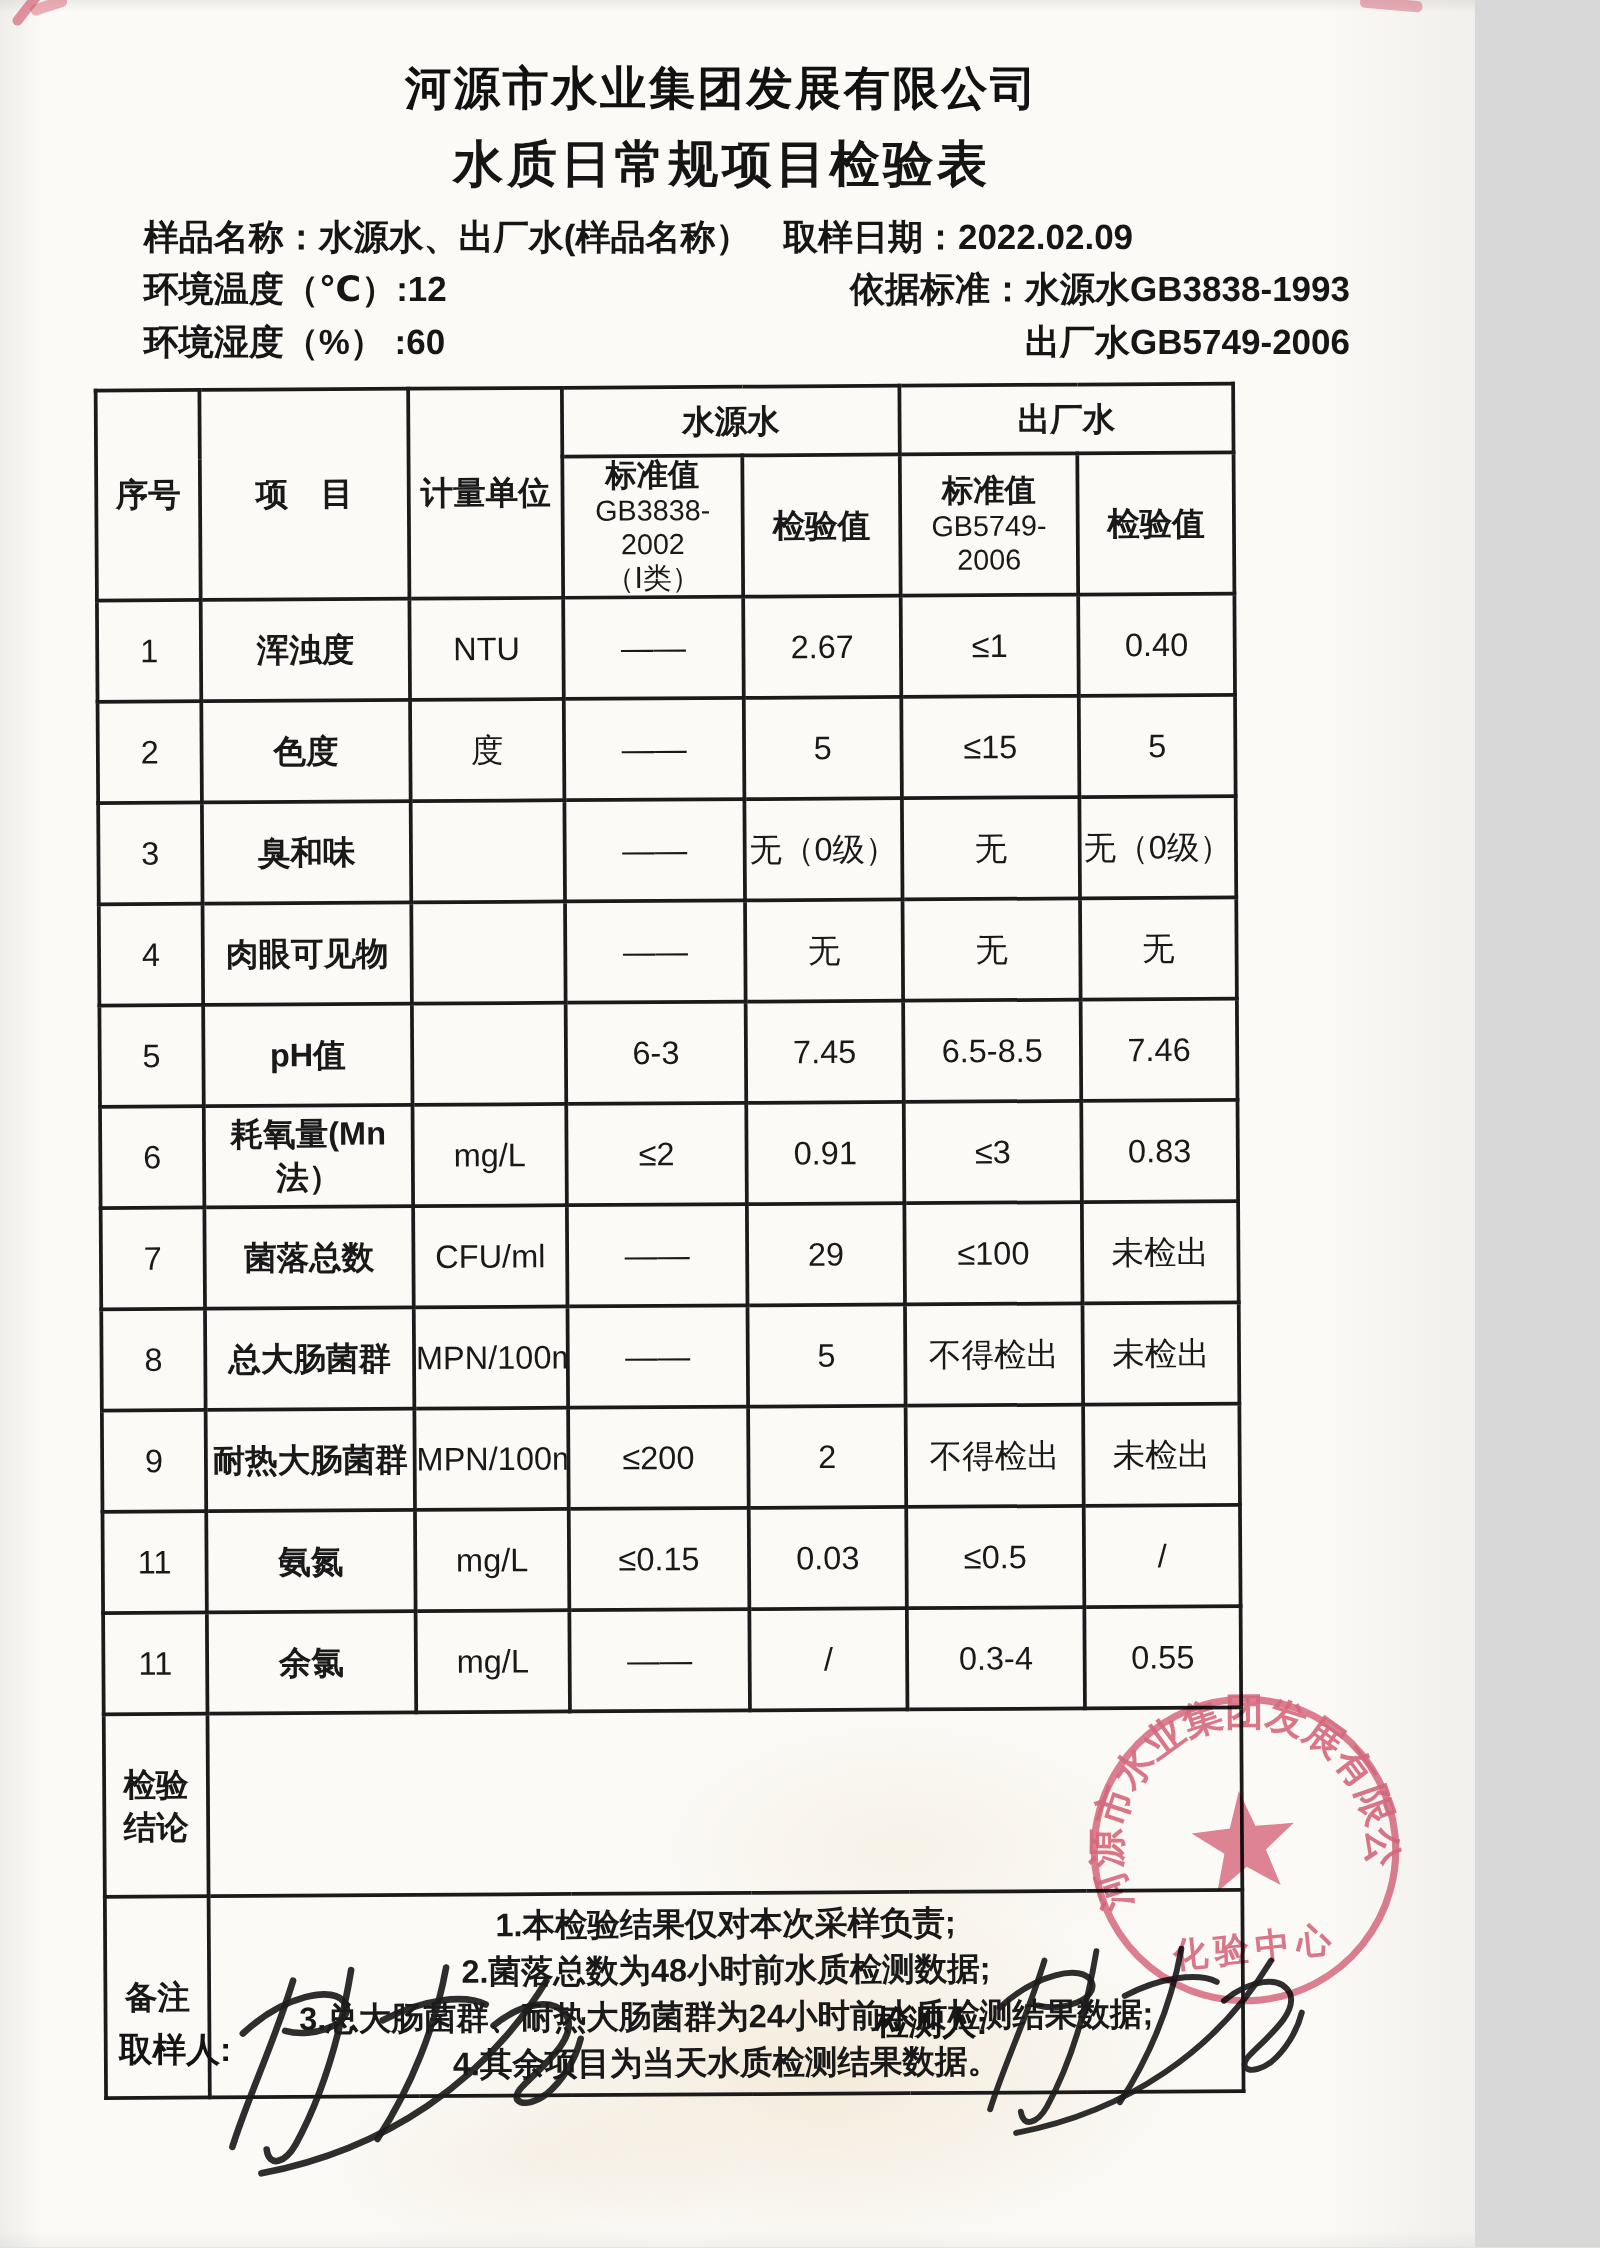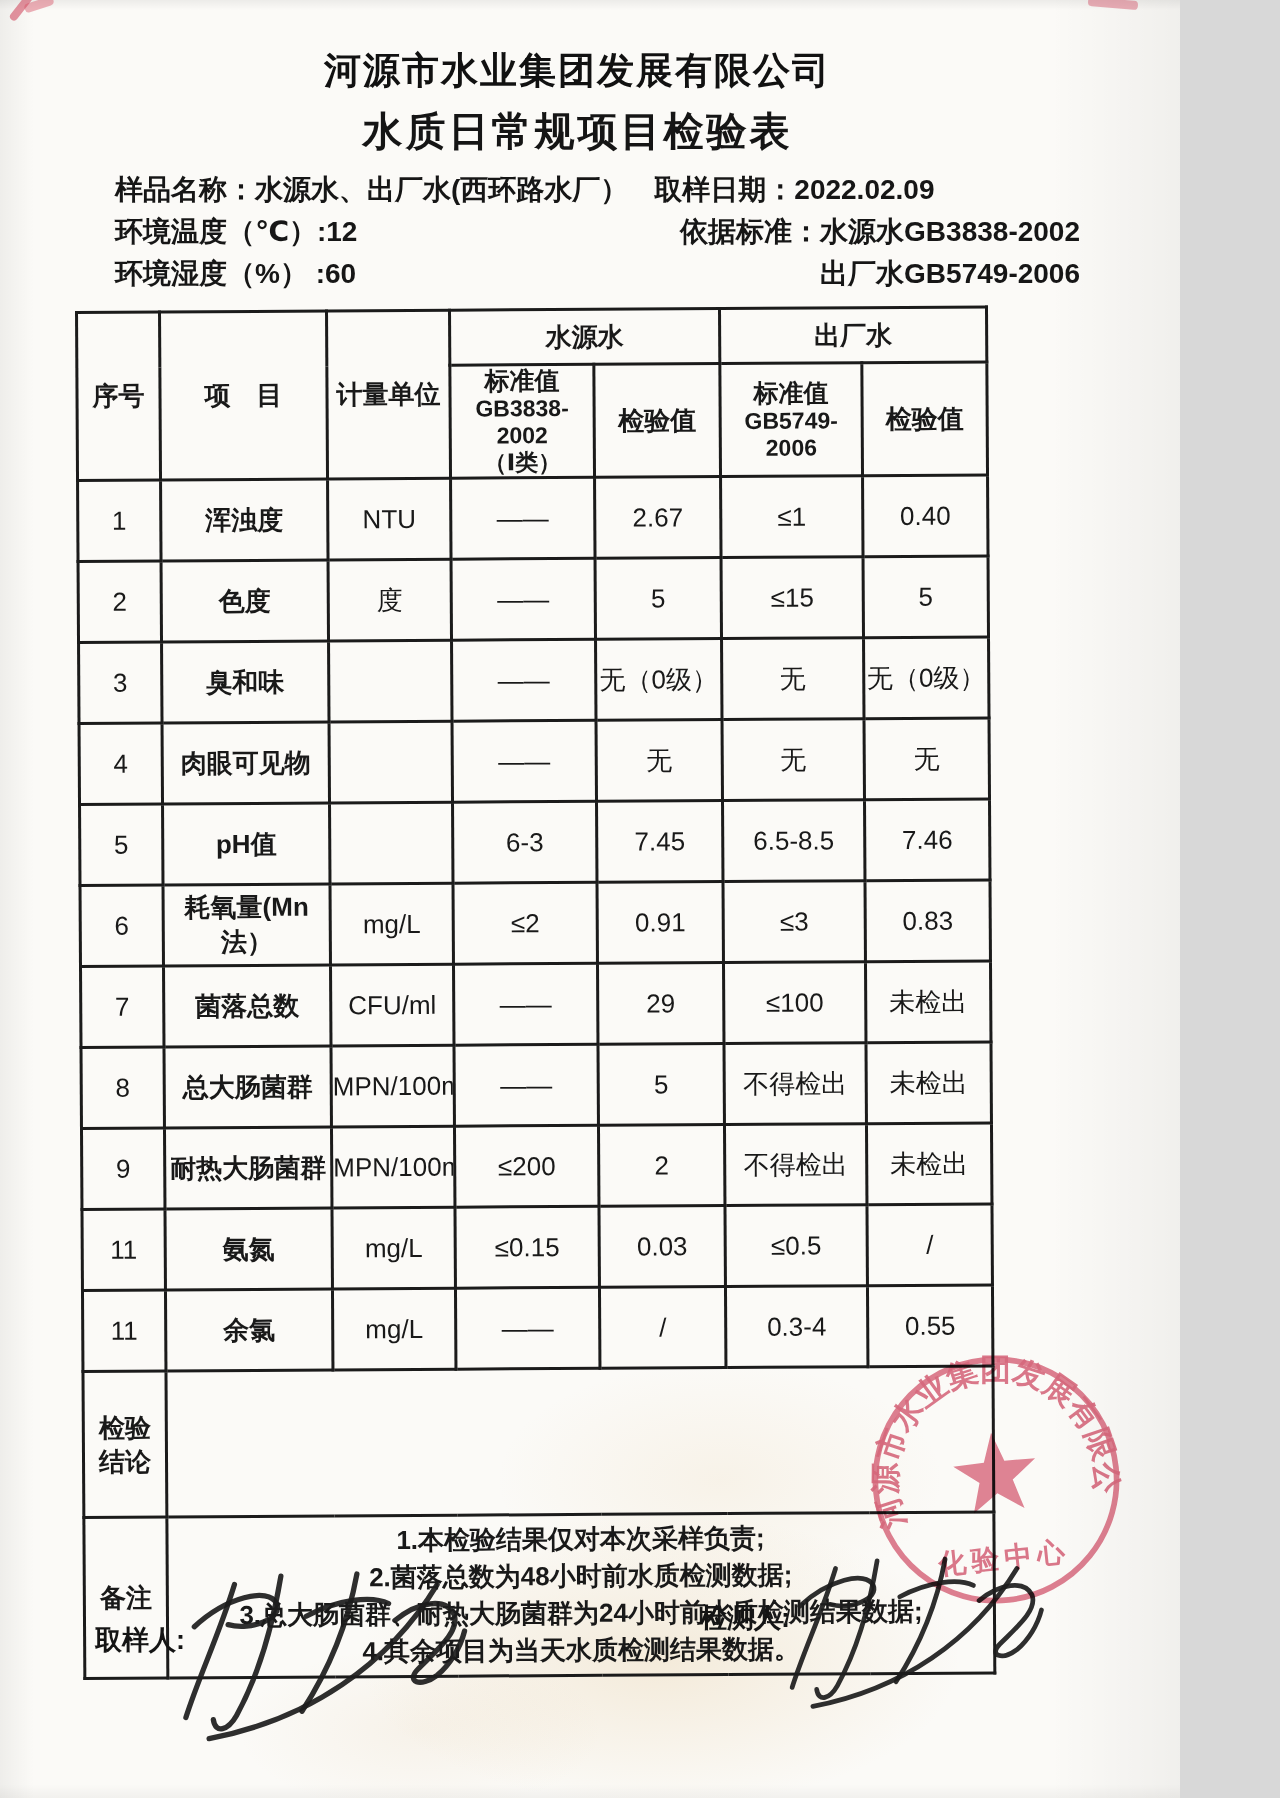--- a/index.html
+++ b/index.html
@@ -25,21 +25,21 @@
   .info-split{display:flex;justify-content:space-between;}
   
   table.report{border-collapse:collapse;table-layout:fixed;width:910px;margin:16px 0 0 5px;
     transform:rotate(-0.35deg);transform-origin:top left;}
   table.report th, table.report td{
     border:3px solid #1b1b1b;text-align:center;vertical-align:middle;
     font-size:26px;padding:0;overflow:hidden;color:#191919;
   }
   tr.hgroup th{height:52px;font-weight:700;}
   tr.hsub th{height:86px;font-weight:700;}
-  .subsmall{display:block;font-size:23px;line-height:27px;font-weight:700;}
+  .subsmall{display:block;font-size:23px;line-height:27px;font-weight:400;}
   .subline{display:block;font-size:25px;line-height:29px;font-weight:700;}
   tr.data td{height:78px;}
   td.item{text-align:left;padding-left:13px;font-weight:700;}
   td.num{font-weight:500;}
   td.lblcell{font-weight:700;line-height:34px;}
   tr.concl td{height:143px;}
   tr.rem td{height:158px;}
   td.remarks{text-align:left;padding:6px 4px 6px 12px;font-size:26px;font-weight:600;line-height:37px;white-space:nowrap;}
   
   .sign-label{position:absolute;font-size:27px;font-weight:700;color:#141414;}
@@ -61,26 +61,26 @@
 
   <div class="artifact a-tl1"></div>
   <div class="artifact a-tl2"></div>
   <div class="artifact a-tr"></div>
 
   <div class="content">
     <h1 class="company">河源市水业集团发展有限公司</h1>
     <h2 class="formtitle">水质日常规项目检验表</h2>
 
     <div class="info">
-      <span>样品名称：</span><span>水源水、出厂水(西环路水厂）</span><span class="gap"></span><span>取样日期：</span><span>2022.02.09</span>
+      <span>样品名称：</span><span>水源水、出厂水(样品名称）</span><span class="gap"></span><span>取样日期：</span><span>2022.02.09</span>
     </div>
 
     <div class="info info-split">
       <span>环境温度（℃）:12</span>
-      <span><span>依据标准：</span><span>水源水GB3838-2002</span></span>
+      <span><span>依据标准：</span><span>水源水GB3838-1993</span></span>
     </div>
 
     <div class="info info-split">
       <span>环境湿度（%） :60</span>
       <span>出厂水GB5749-2006</span>
     </div>
 
     <table class="report">
       <colgroup>
         <col style="width:83px">

